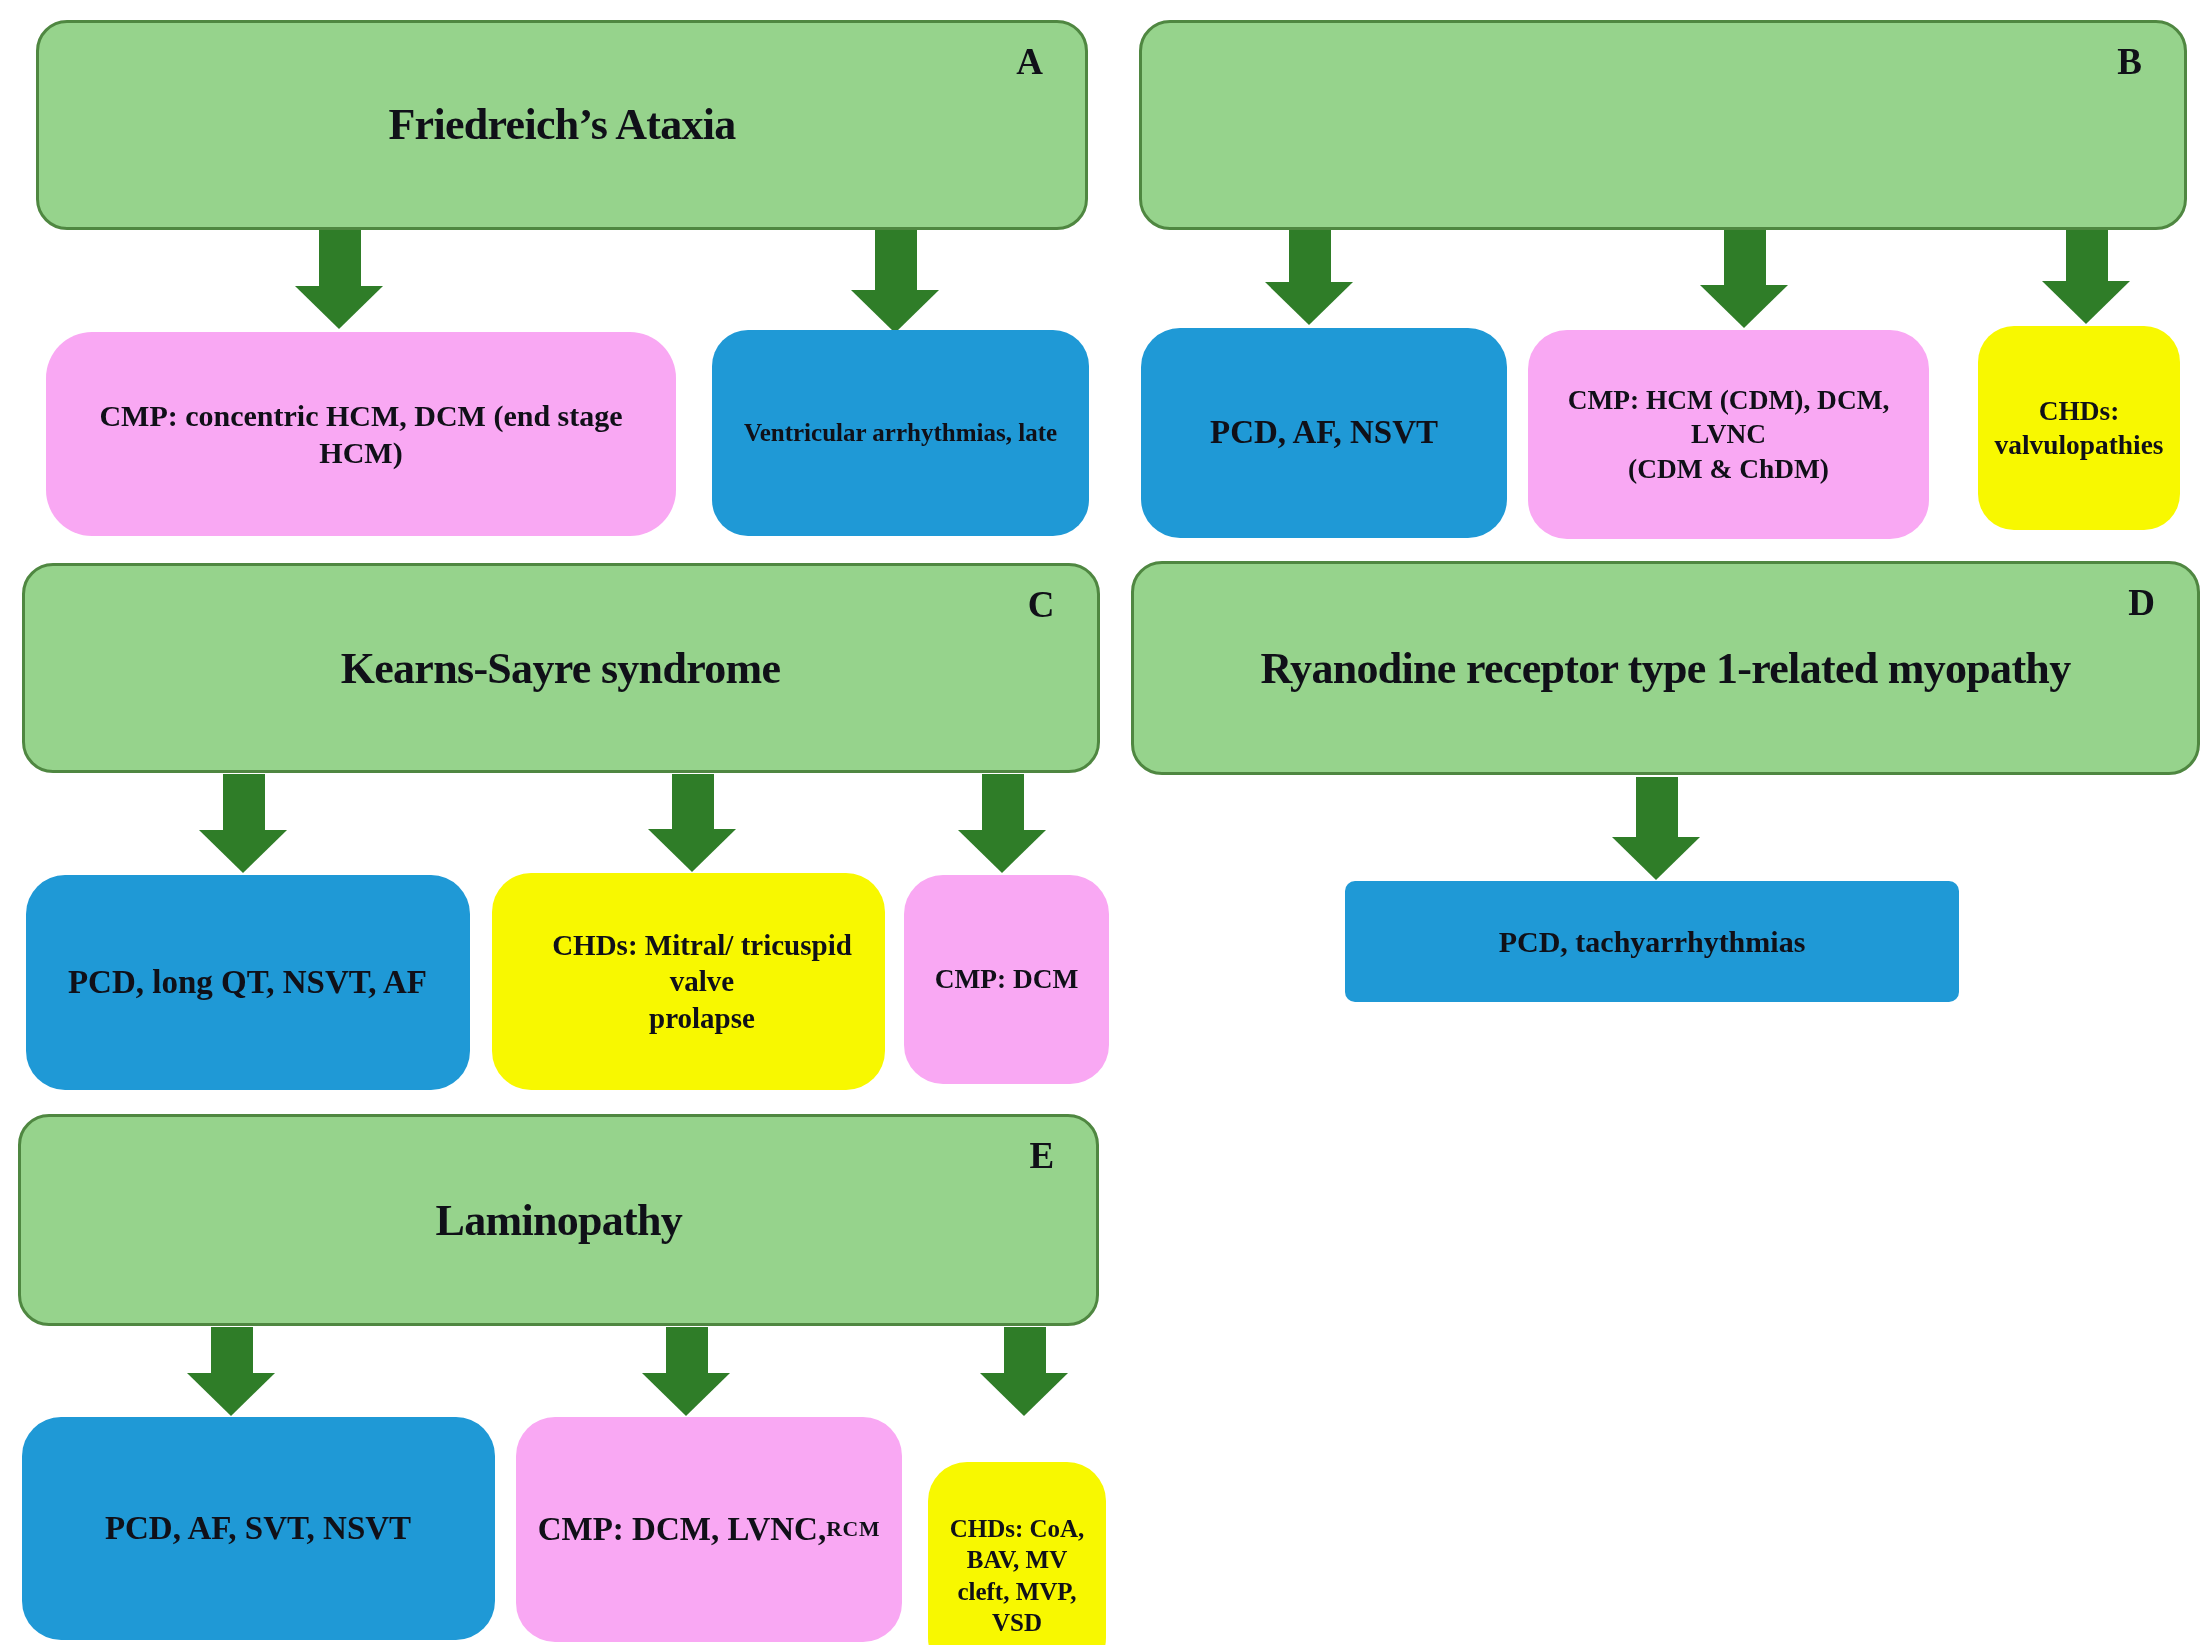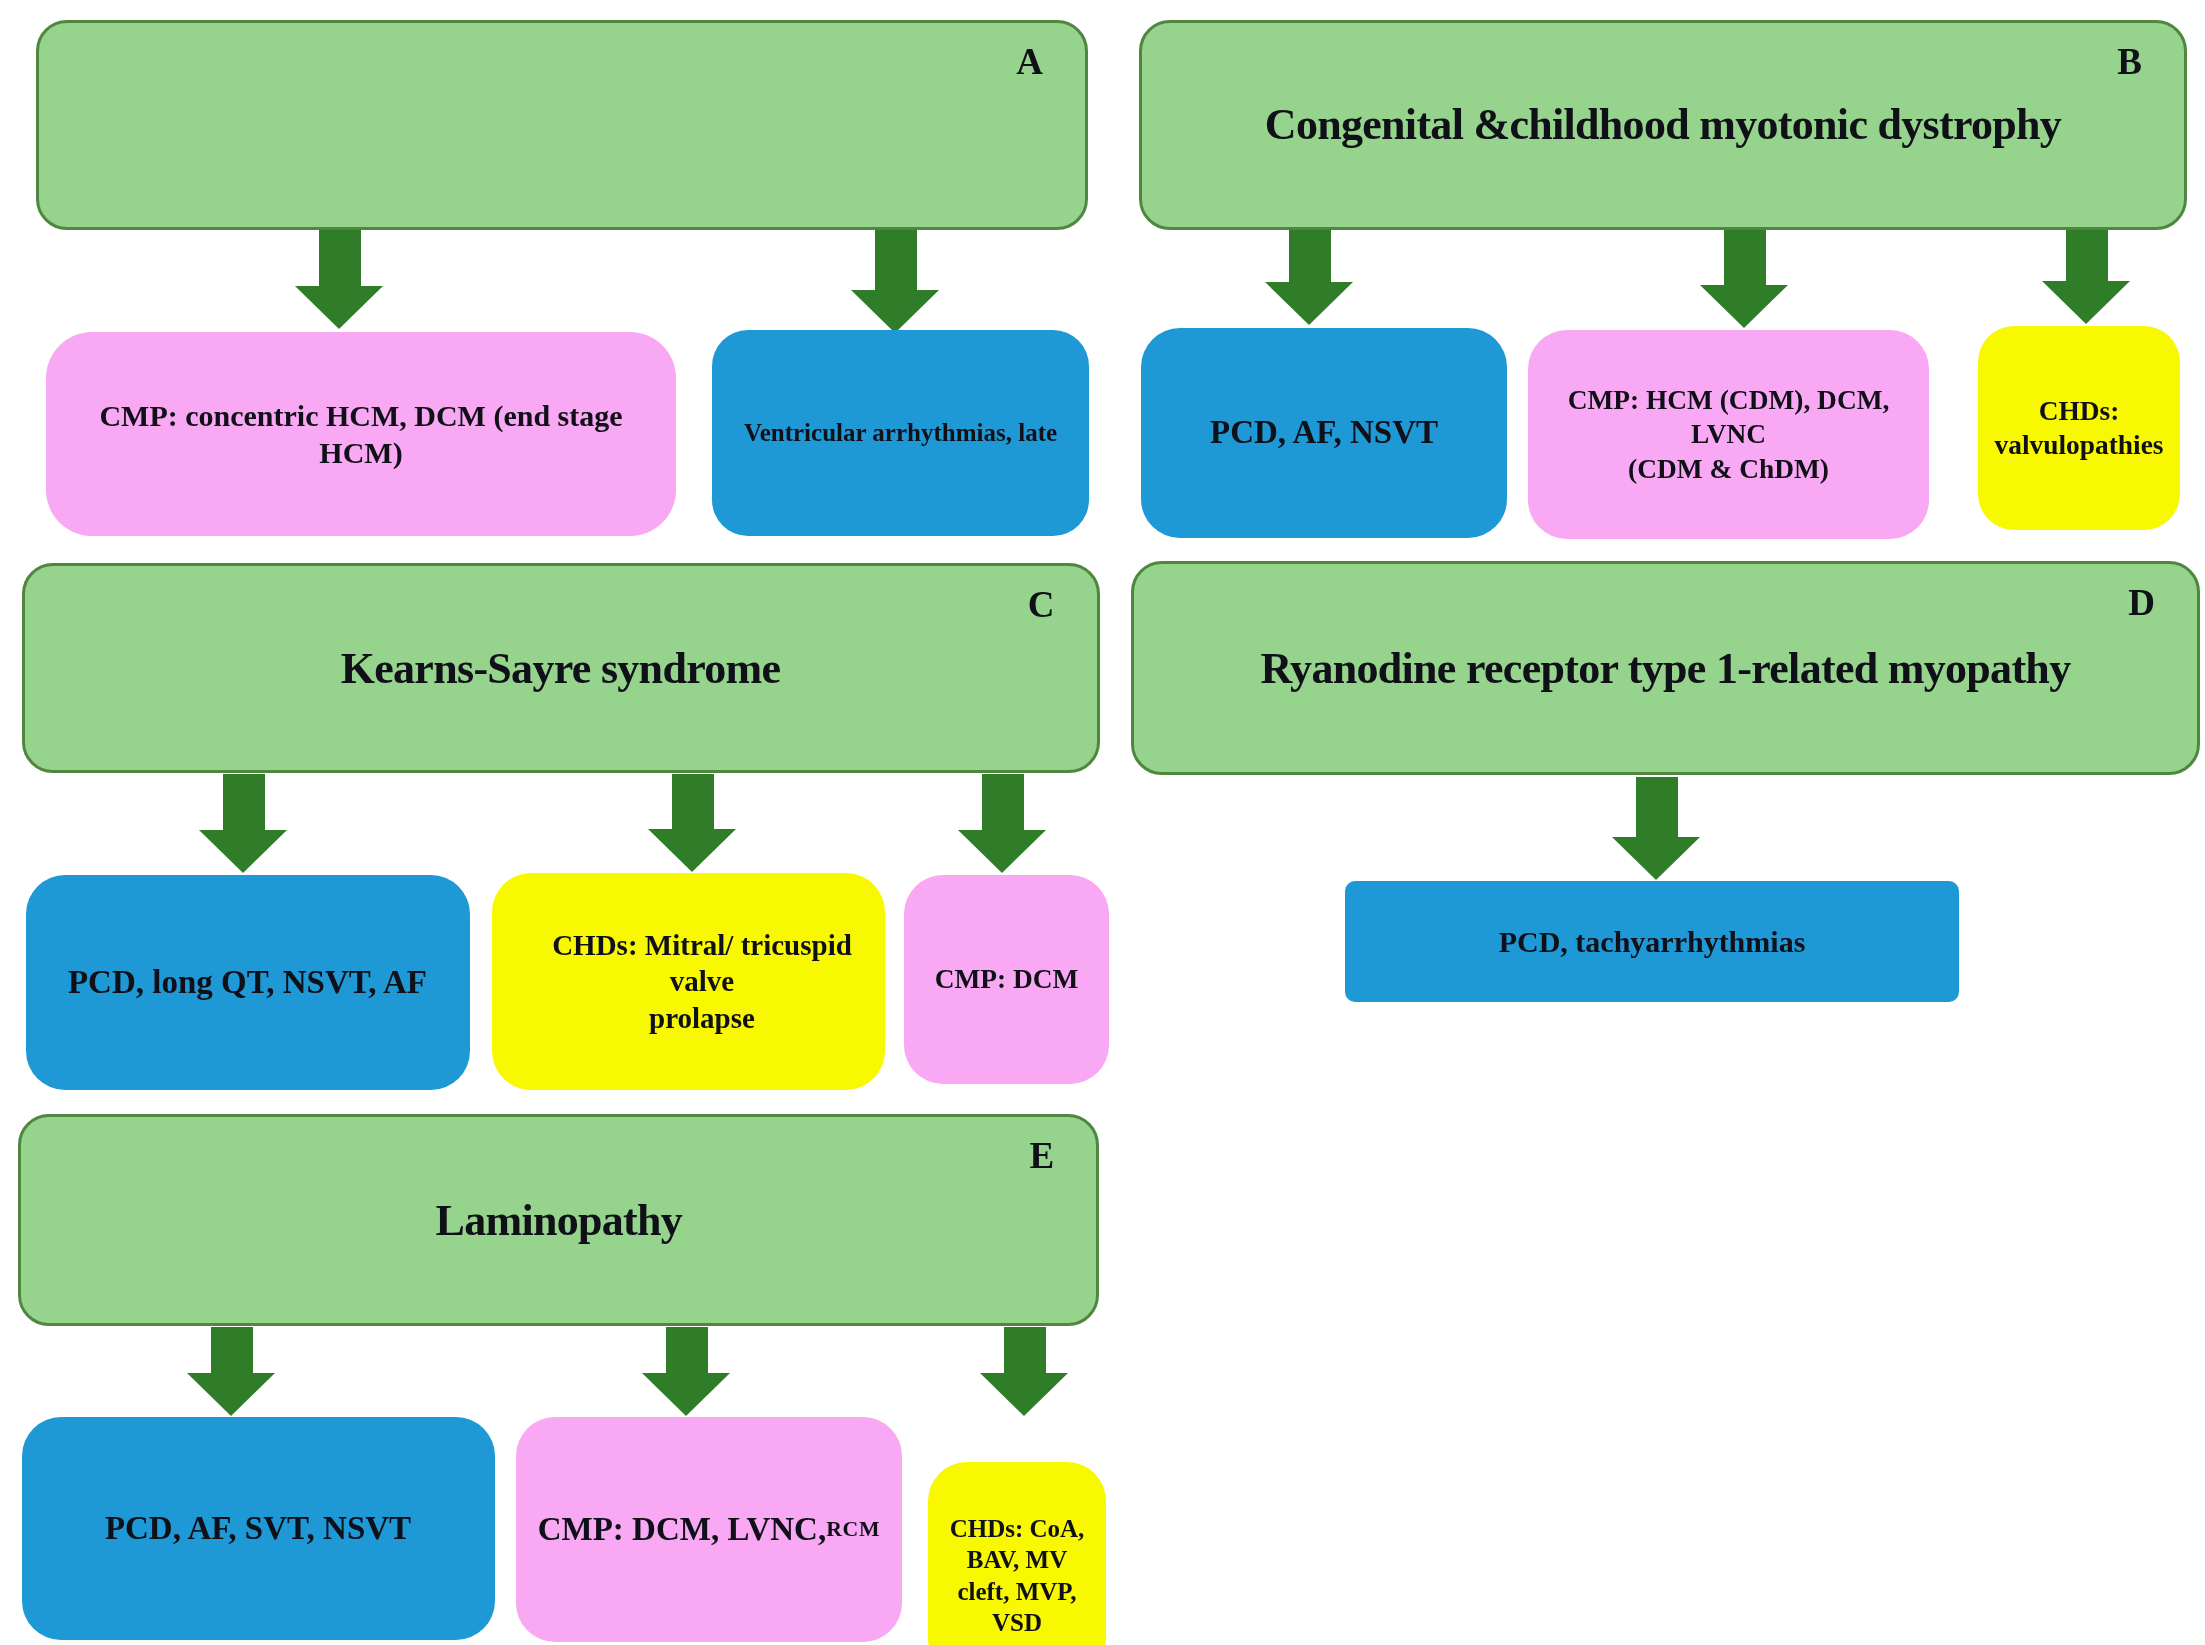--- a/index.html
+++ b/index.html
@@ -63,38 +63,38 @@
   }
 </style>
 </head>
 <body>
 
 <div id="canvas">
 
   <section>
     <div class="green-box" style="left:36px;top:19.6px;width:1052px;height:210px;">
       <span class="panel-label">A</span>
+      <span class="panel-title">Friedreich’s Ataxia</span>
     </div>
     <div class="arrow" style="left:295px;top:230px;height:99px;">
       <div class="shaft"></div>
       <div class="head"></div>
     </div>
     <div class="arrow" style="left:851px;top:230px;height:103px;">
       <div class="shaft"></div>
       <div class="head"></div>
     </div>
     <div class="child-box pink" style="left:46px;top:332px;width:630px;height:204px;font-size:30px;border-radius:46px;">CMP: concentric HCM, DCM (end stage
 HCM)</div>
     <div class="child-box blue" style="left:712px;top:330px;width:377px;height:206px;font-size:25px;border-radius:36px;">Ventricular arrhythmias, late</div>
   </section>
 
   <section>
     <div class="green-box" style="left:1139px;top:19.6px;width:1048px;height:210px;">
       <span class="panel-label">B</span>
-      <span class="panel-title">Congenital &amp;childhood myotonic dystrophy</span>
     </div>
     <div class="arrow" style="left:1265px;top:230px;height:95px;">
       <div class="shaft"></div>
       <div class="head"></div>
     </div>
     <div class="arrow" style="left:1700px;top:230px;height:98px;">
       <div class="shaft"></div>
       <div class="head"></div>
     </div>
     <div class="arrow" style="left:2042px;top:230px;height:94px;">

